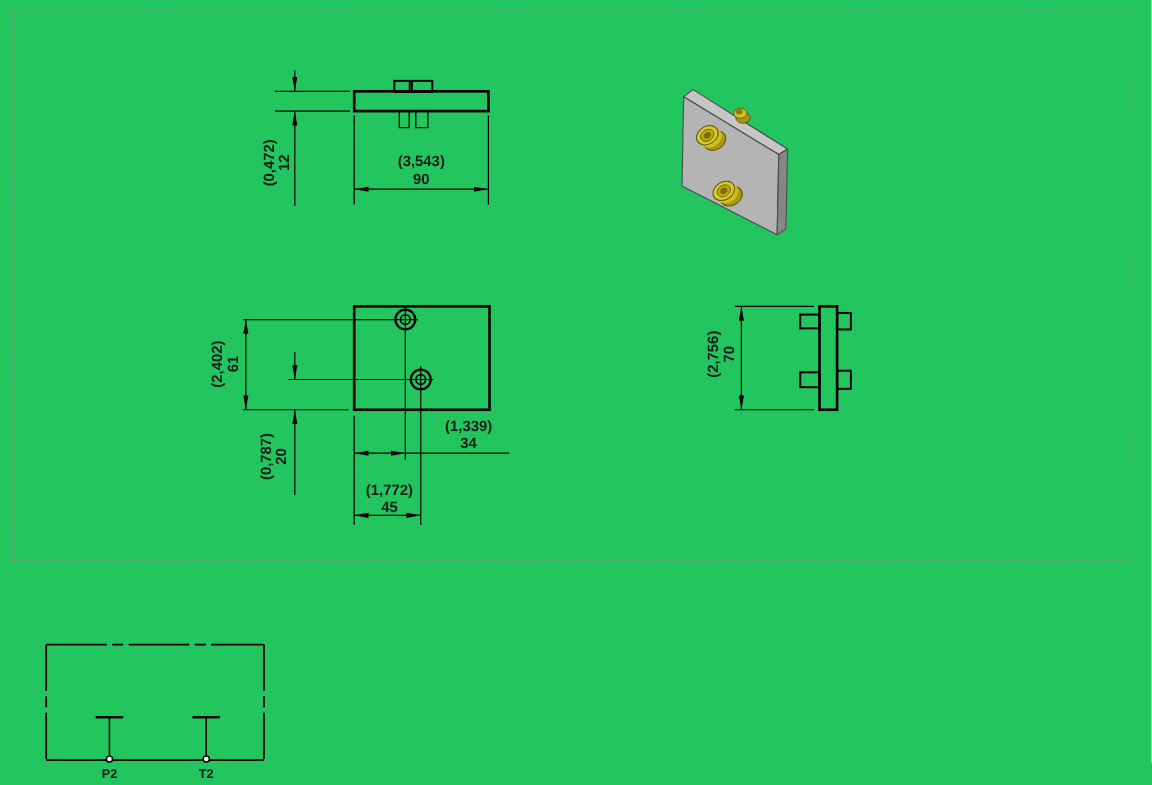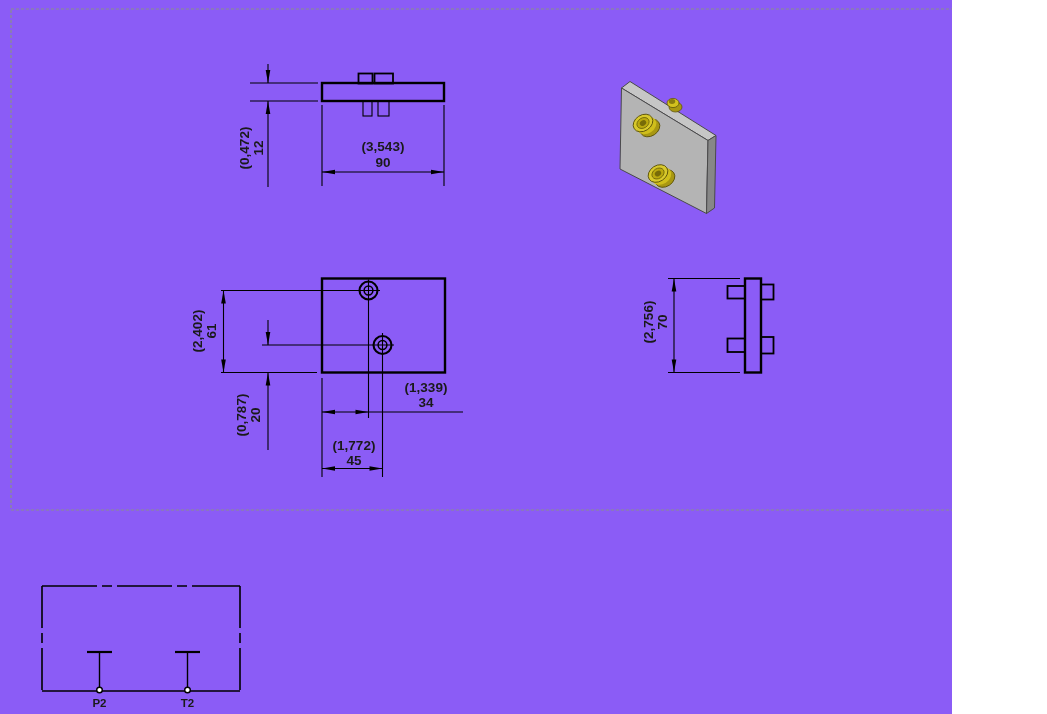--- a/index.html
+++ b/index.html
@@ -1,20 +1,20 @@
 <!DOCTYPE html>
 <html><head>
 <meta charset="utf-8">
 <style>
   html, body { margin: 0; padding: 0; background: #ffffff; }
   .page {
     position: relative;
-    width: 952px;
+    width: 1047px;
     height: 714px;
-    background: #8b5cf6;
+    background: #22c55e;
     font-family: "Liberation Sans", sans-serif;
     overflow: hidden;
   }
   svg { position: absolute; left: 0; top: 0; }
   text.dim {
     font-family: "Liberation Sans", sans-serif;
     font-size: 13.5px;
     font-weight: 700;
     fill: #1a1a1a;
   }

